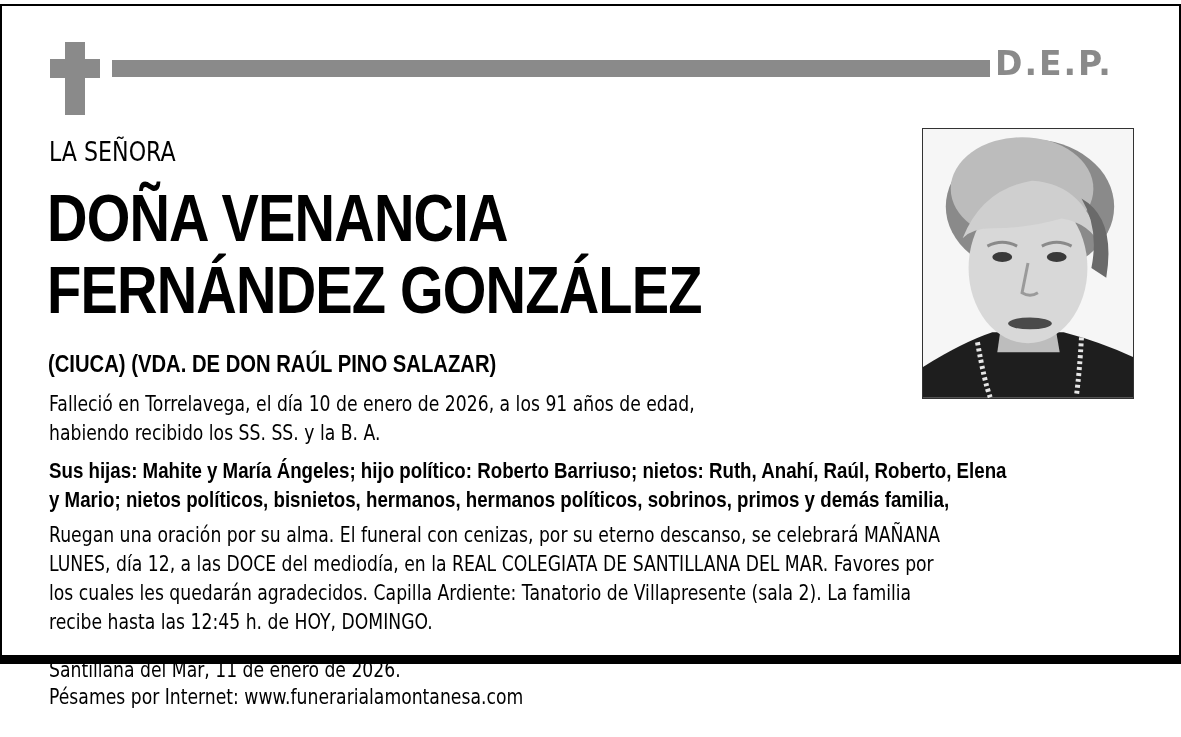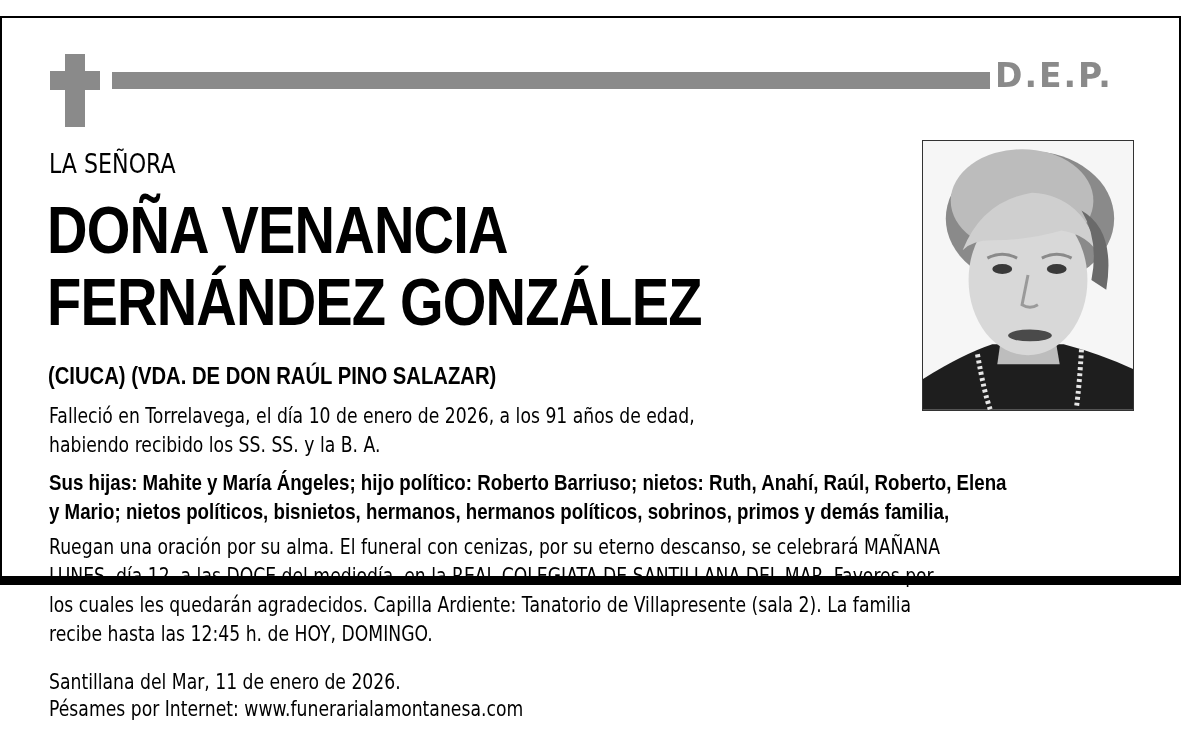--- a/index.html
+++ b/index.html
@@ -1,18 +1,18 @@
 <!DOCTYPE html>
 <html><head>
 <meta charset="utf-8">
 <style>
   html, body { margin: 0; padding: 0; background: #ffffff; }
   body { width: 1181px; height: 737px; position: relative; overflow: hidden; }
   .frame {
-    position: absolute; left: 0; top: 16px; width: 1181px; height: 569px;
+    position: absolute; left: 0; top: 4px; width: 1181px; height: 660px;
     box-sizing: border-box;
     border-left: 2px solid #000; border-top: 2px solid #000; border-right: 2px solid #000;
     border-bottom: 9px solid #000;
     background: #fff;
   }
   .cross-v { position: absolute; left: 63px; top: 36px; width: 20px; height: 73px; background: #8a8a8a; }
   .cross-h { position: absolute; left: 48px; top: 53px; width: 50px; height: 19px; background: #8a8a8a; }
   .rule { position: absolute; left: 110px; top: 54px; width: 878px; height: 17px; background: #8a8a8a; }
   .dep {
     position: absolute; left: 993px; top: 38px;

